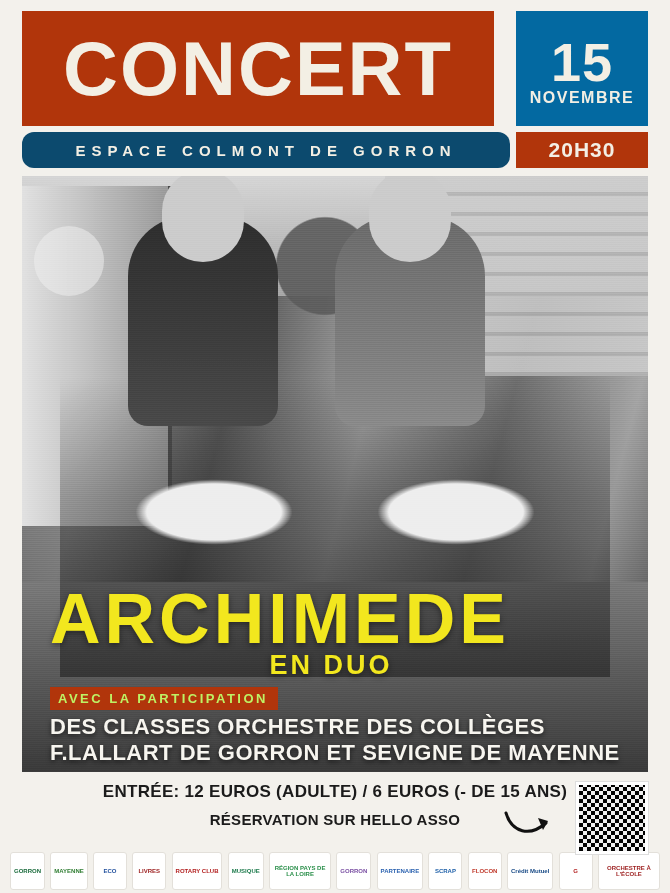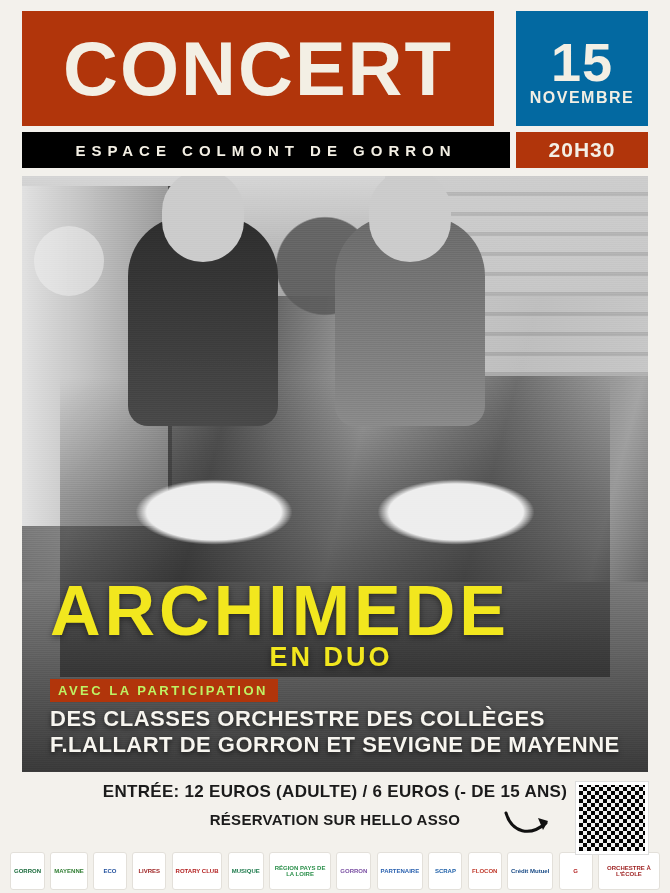--- a/index.html
+++ b/index.html
@@ -65,28 +65,29 @@
 
   
   .subheader {
     margin: 6px 22px 0 22px;
     display: flex;
     gap: 6px;
     height: 36px;
   }
   .subheader-left {
     flex: 1 1 auto;
-    background: #000000;
+    background: #0c4a6e;
     color: #f3efe4;
     display: flex;
     align-items: center;
     justify-content: center;
     font-size: 15px;
     letter-spacing: 6px;
     font-weight: bold;
+    border-radius: 12px;
   }
   .subheader-right {
     width: 132px;
     background: #b1350b;
     color: #f3efe4;
     display: flex;
     align-items: center;
     justify-content: center;
     font-size: 21px;
     font-weight: bold;
@@ -164,21 +165,21 @@
     background-image:
       repeating-linear-gradient(0deg, rgba(255,255,255,.035) 0 1px, rgba(0,0,0,.035) 1px 2px);
     mix-blend-mode: overlay;
   }
 
   
   .artist-block {
     position: absolute;
     left: 28px;
     right: 18px;
-    bottom: 14px;
+    bottom: 6px;
     z-index: 5;
   }
   .artist-name {
     color: #f2e71e;
     font-weight: bold;
     font-size: 70px;
     line-height: 0.92;
     letter-spacing: 4px;
     text-shadow: 0 2px 6px rgba(0,0,0,.45);
   }

